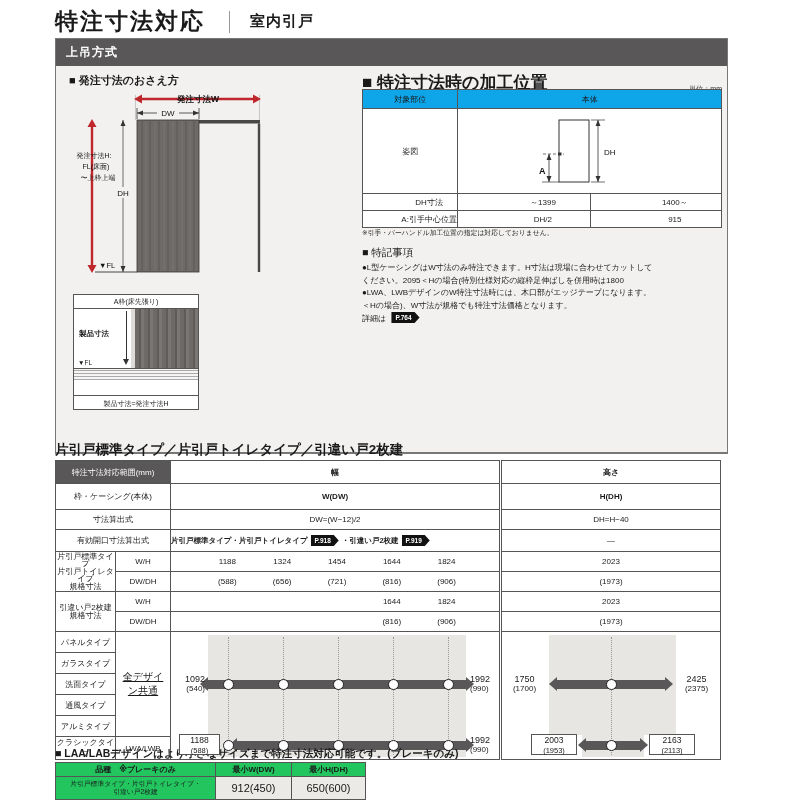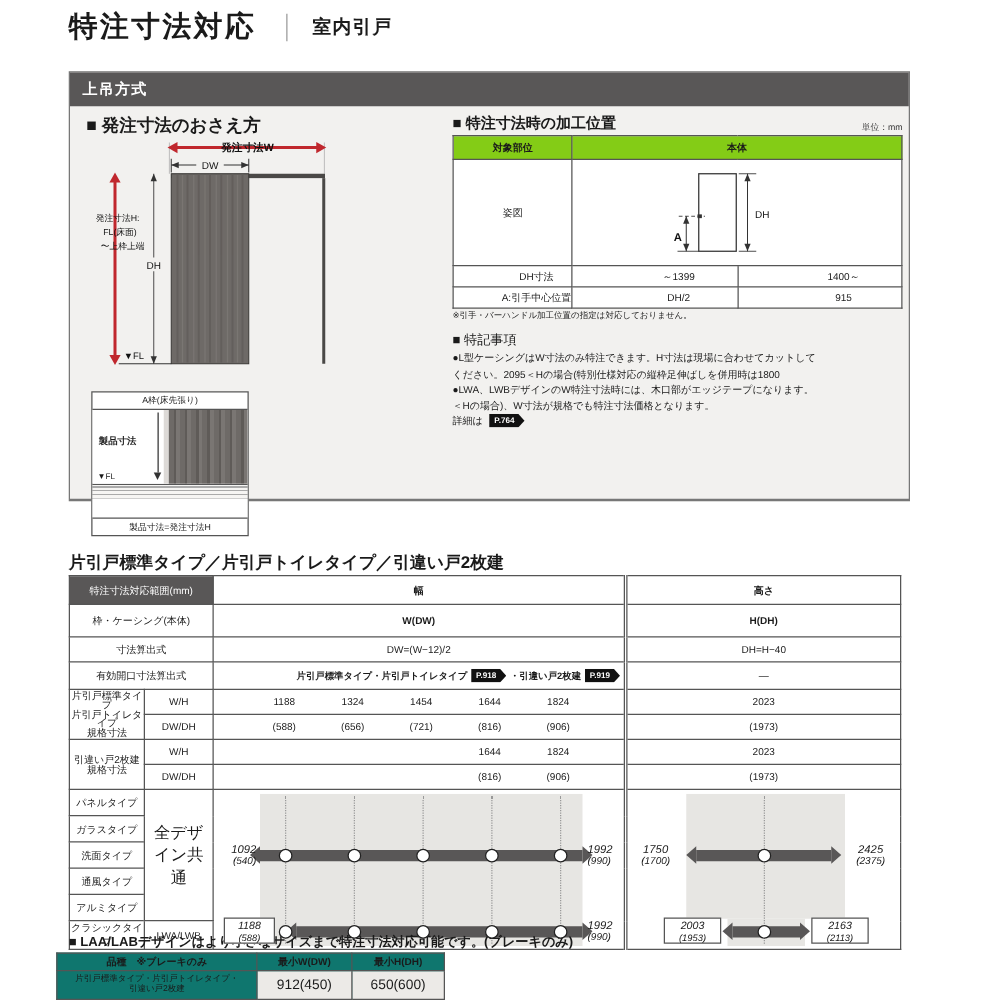--- a/index.html
+++ b/index.html
@@ -6,27 +6,27 @@
     font-family:"Liberation Sans","DejaVu Sans",sans-serif;color:#1a1a1a;}
   .page{position:relative;width:800px;height:800px;}
 
   
   .doc-header{position:absolute;left:55px;top:6px;display:flex;align-items:center;}
   .doc-title{font-size:23px;font-weight:bold;letter-spacing:2px;}
   .doc-divider{display:inline-block;width:1px;height:22px;background:#999;margin:0 20px 0 24px;}
   .doc-subtitle{font-size:15px;font-weight:bold;letter-spacing:1px;}
 
   
-  .panel{position:absolute;left:55px;top:38px;width:673px;height:344px;border:1px solid #777;
-    background:#f2f1ef;box-sizing:border-box;border-bottom-width:2px;margin-top:19px;}
+  .panel{position:absolute;left:55px;top:38px;width:673px;height:416px;border:1px solid #777;
+    background:#f2f1ef;box-sizing:border-box;border-bottom-width:2px;}
   .panel-bar{height:27px;background:#595757;color:#fff;font-size:12px;font-weight:bold;
     line-height:27px;padding-left:10px;letter-spacing:1px;}
   .panel-body{position:relative;width:100%;height:365px;}
 
-  .d1-title{position:absolute;left:13px;top:7px;font-size:14px;font-weight:bold;}
+  .d1-title{position:absolute;left:13px;top:7px;font-size:11px;font-weight:bold;}
   svg.d1{position:absolute;left:13px;top:24px;}
 
   .d2{position:absolute;left:17px;top:228px;width:126px;height:116px;background:#fff;
     border:1px solid #555;box-sizing:border-box;}
   .d2-title{height:13px;border-bottom:1px solid #555;font-size:7px;text-align:center;line-height:13px;}
   .d2-main{position:relative;height:59px;background:#fff;}
   .d2-frame-strip{position:absolute;left:57px;top:0;width:4px;height:100%;background:#dddad7;}
   .d2-wood{position:absolute;left:61px;top:0;right:0;height:100%;
     background:repeating-linear-gradient(90deg,#6e6a67 0 4px,#5f5b58 4px 6px,#7a7673 6px 9px);}
   .d2-arrow{position:absolute;left:52px;top:2px;width:1px;height:48px;background:#333;}
@@ -34,26 +34,26 @@
     border-right:3.5px solid transparent;border-top:6px solid #333;}
   .d2-prod{position:absolute;left:5px;top:20px;font-size:7.5px;font-weight:bold;}
   .d2-fl{position:absolute;left:4px;bottom:2px;font-size:6.5px;}
   .d2-floor{height:11px;background:repeating-linear-gradient(0deg,#aaa 0 1px,#f6f5f3 1px 3px);
     border-top:1px solid #555;}
   .d2-gap{height:15px;background:#fff;}
   .d2-bottom{height:15px;border-top:1px solid #555;font-size:7px;text-align:center;line-height:15px;}
 
   .proc-head{position:absolute;left:306px;top:5px;width:360px;display:flex;
     justify-content:space-between;align-items:flex-end;}
-  .proc-title{font-size:12px;font-weight:bold;}
+  .proc-title{font-size:17px;font-weight:bold;}
   .proc-unit{font-size:7px;color:#333;}
   table.proc-table{position:absolute;left:306px;top:23px;width:360px;border-collapse:collapse;
     table-layout:fixed;background:#fff;}
   table.proc-table td{border:1px solid #555;font-size:8px;text-align:center;padding:0;}
-  table.proc-table tr.ph td{height:18px;background:#84cc16;font-weight:bold;}
+  table.proc-table tr.ph td{height:18px;background:#0ea5e9;font-weight:normal;}
   table.proc-table tr.pf td{height:84px;background:#fff;}
   table.proc-table tr.pr td{height:16px;padding-left:38px;}
   .proc-foot{position:absolute;left:306px;top:162px;font-size:6.8px;color:#222;}
   .notes-title{position:absolute;left:306px;top:180px;font-size:10.5px;font-weight:normal;}
   .notes{position:absolute;left:306px;top:196px;width:364px;font-size:8px;line-height:12.5px;}
   .badge{display:inline-block;background:#111;color:#fff;font-size:6.5px;font-weight:bold;
     line-height:9px;padding:1px 8px 1px 4px;margin:0 3px;vertical-align:1px;
     clip-path:polygon(0 0,calc(100% - 5px) 0,100% 50%,calc(100% - 5px) 100%,0 100%);}
 
   
@@ -67,44 +67,44 @@
   .rv td{height:19px;} .rt td{height:20px;} .rtc td{height:22px;}
   td.bigh{font-size:11px;font-weight:bold;}
   td.wdw{font-size:13px;font-weight:bold;}
   td.f9{font-size:9px;}
   td.lab{font-size:7.5px;}
   td.lab3{font-size:6.3px;line-height:7.5px;}
   td.typecell{font-size:7px;}
   .slots{display:flex;margin:0 25px 0 29px;}
   .slots span{flex:1;text-align:center;}
   .vwh{font-size:10px;} .vdw{font-size:9px;}
-  .opencell{display:flex;align-items:center;justify-content:flex-end;font-size:7.5px;font-weight:bold;}
-  td.slidercell{padding:0;vertical-align:top;font-style:italic;}
+  .opencell{display:flex;align-items:center;justify-content:flex-start;font-size:7.5px;font-weight:bold;}
+  td.slidercell{padding:0;vertical-align:top;}
 
   .wslider{position:relative;width:329px;height:122px;overflow:hidden;}
   .hslider{position:relative;width:217px;height:122px;overflow:hidden;}
   .gray{position:absolute;background:#e7e6e3;}
   .dotline{position:absolute;top:2px;bottom:2px;width:0;border-left:1px dotted #999;}
   .band{position:absolute;height:9px;background:#595757;}
   .band:before{content:"";position:absolute;left:-8px;top:-3px;width:0;height:0;
     border-top:7.5px solid transparent;border-bottom:7.5px solid transparent;border-right:8px solid #595757;}
   .band:after{content:"";position:absolute;right:-8px;top:-3px;width:0;height:0;
     border-top:7.5px solid transparent;border-bottom:7.5px solid transparent;border-left:8px solid #595757;}
   .circle{position:absolute;width:11px;height:11px;border-radius:50%;background:#fff;
     border:1.5px solid #222;box-sizing:border-box;z-index:3;}
   .sl{position:absolute;font-size:9px;line-height:10px;}
   .sl .sub{font-size:8px;}
   .clab{position:absolute;background:#fff;border:1px solid #555;font-size:8.5px;line-height:9.5px;
     text-align:center;padding-top:1px;box-sizing:border-box;z-index:2;}
   .clab .sub{font-size:7.5px;}
 
   
   .laa-note{position:absolute;left:55px;top:747px;font-size:10.5px;font-weight:bold;}
-  table.min-table{position:absolute;left:45px;top:762px;width:310px;border-collapse:collapse;
-    table-layout:fixed;background:#0f766e;}
+  table.min-table{position:absolute;left:55px;top:762px;width:310px;border-collapse:collapse;
+    table-layout:fixed;background:#22c55e;}
   table.min-table td{border:1px solid #555;text-align:center;padding:0;}
   .mh td{height:13px;font-size:8px;font-weight:bold;}
   .md td{height:22px;}
   .md td.mlabel{font-size:6.8px;line-height:8px;}
   .md td.mval{font-size:11px;background:#eceae7;}
 </style>
 </head>
 <body>
 
 <div class="page">
@@ -348,21 +348,21 @@
           <span></span>
           <span></span>
           <span>(816)</span>
           <span>(906)</span>
         </div>
       </td>
       <td class="vdw col-h">(1973)</td>
     </tr>
     <tr class="rt">
       <td class="typecell">パネルタイプ</td>
-      <td class="lab" rowspan="5" style="font-size:13px;padding:0 4px;">全デザイン共通</td>
+      <td class="lab" rowspan="5" style="font-size:10px;padding:0 4px;text-decoration:underline;">全デザイン共通</td>
       <td class="slidercell" rowspan="6">
         <div class="wslider">
           <div class="gray" style="left:37px;top:0;width:258px;height:122px;"></div>
           <div class="dotline" style="left:57px;"></div>
           <div class="dotline" style="left:112px;"></div>
           <div class="dotline" style="left:167px;"></div>
           <div class="dotline" style="left:222px;"></div>
           <div class="dotline" style="left:277px;"></div>
           <div class="band" style="left:37px;width:258px;top:45px;"></div>
           <div class="circle" style="left:51.5px;top:44px;"></div>

